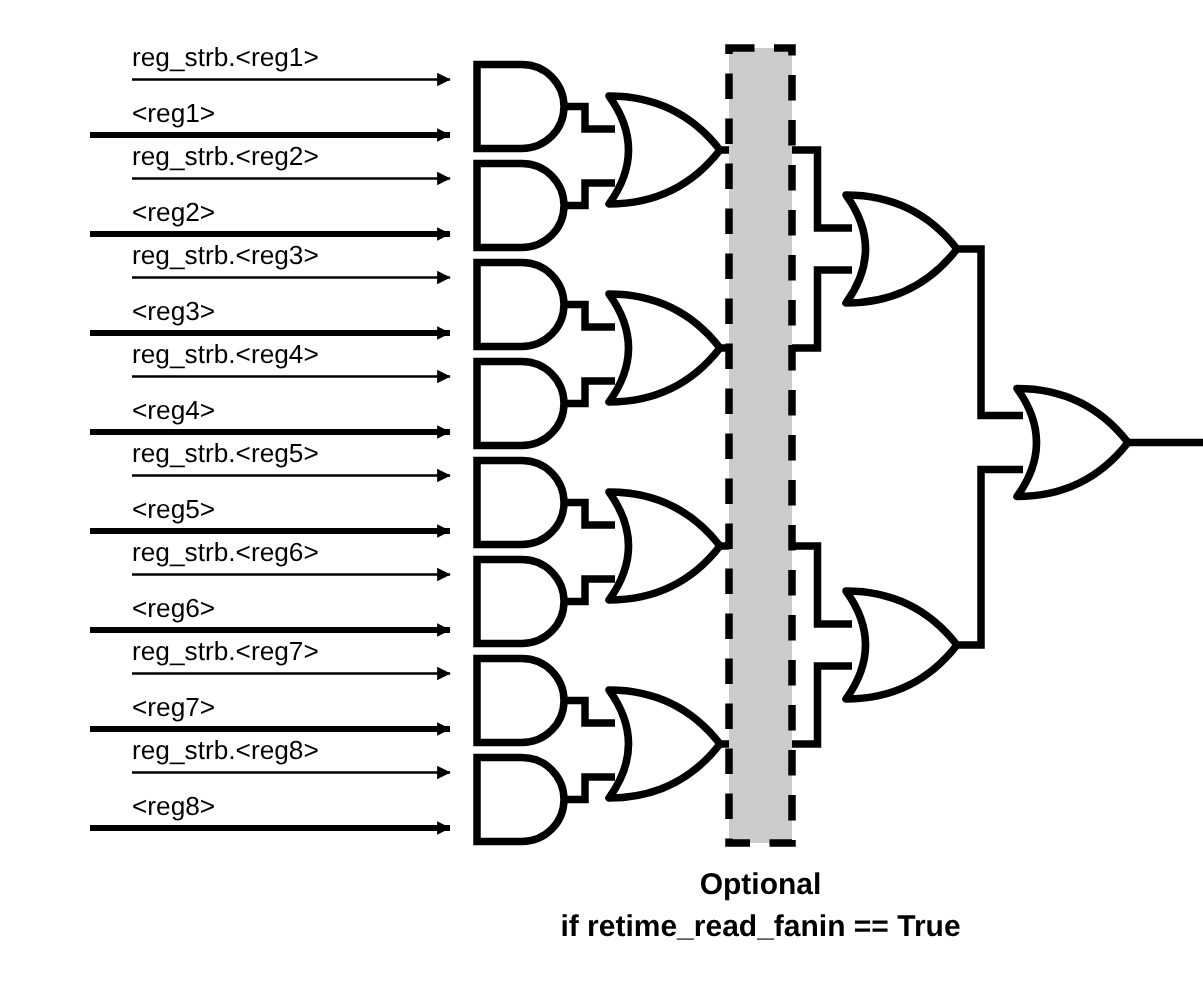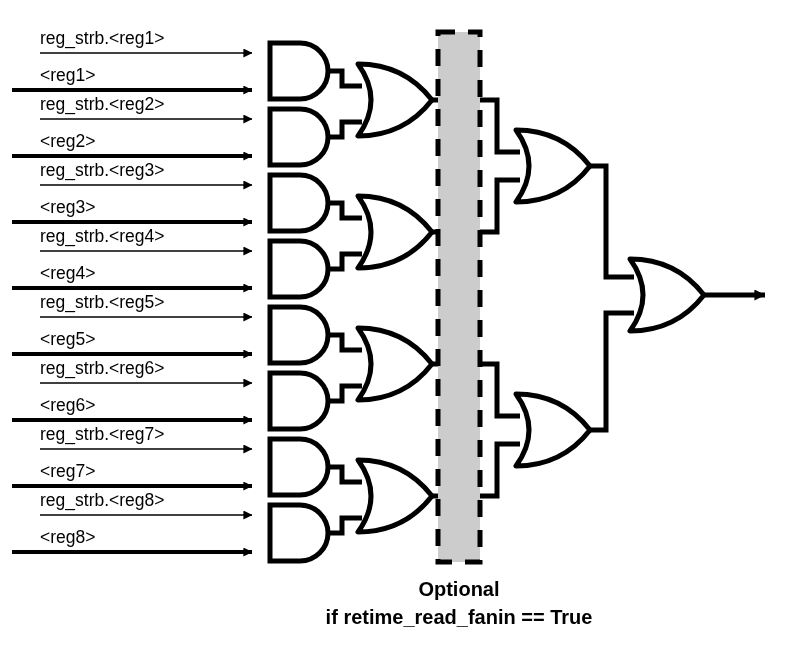--- a/index.html
+++ b/index.html
@@ -1,18 +1,18 @@
 <!DOCTYPE html>
 <html><head>
 <meta charset="utf-8">
 <style>
   html,body{margin:0;padding:0;background:#ffffff;}
   body{width:802px;height:656px;overflow:hidden;
        font-family:"Liberation Sans",sans-serif;}
-  #stage{position:relative;width:665px;height:656px;}
+  #stage{position:relative;width:665px;height:656px;margin-left:48px;}
   svg.diagram{position:absolute;left:0;top:0;width:802px;height:656px;display:block;}
   .lbl{font-family:"Liberation Sans",sans-serif;font-size:17.5px;fill:#000;}
   .caption{font-family:"Liberation Sans",sans-serif;font-size:20px;font-weight:bold;fill:#000;}
 </style>
 </head>
 <body>
 
 <div id="stage">
 
   <svg class="diagram" viewBox="0 0 802 656">

